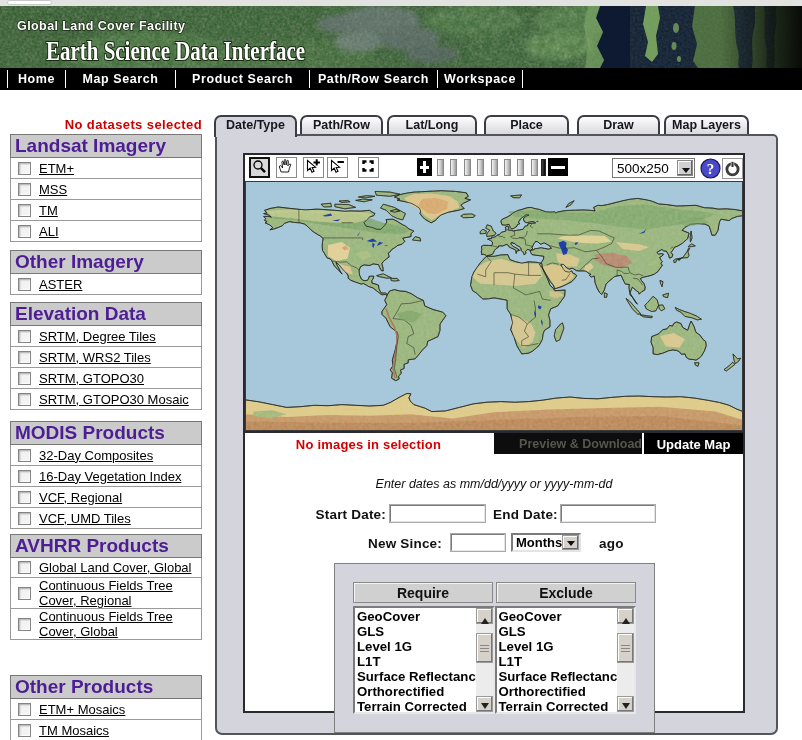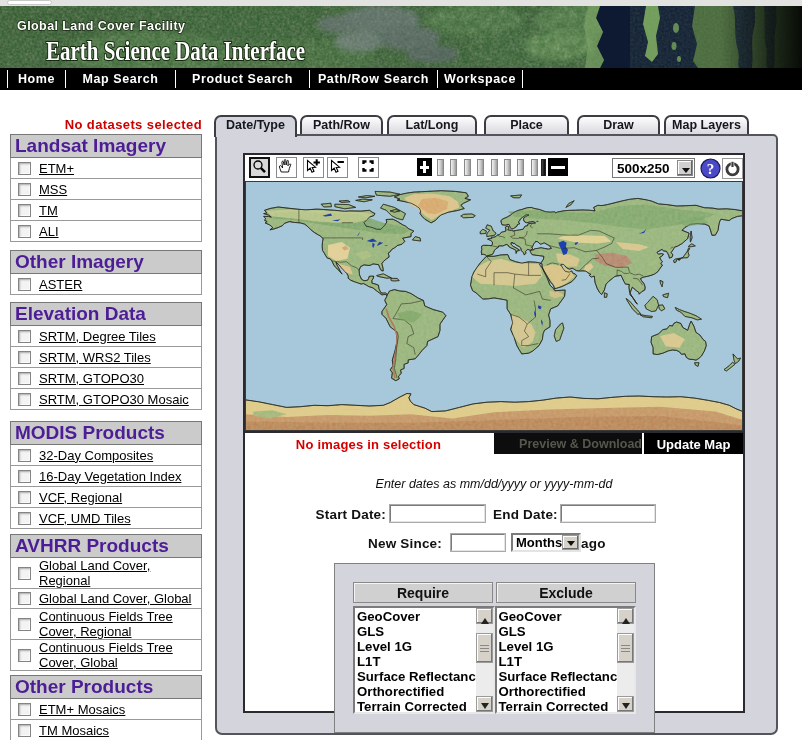--- a/index.html
+++ b/index.html
@@ -29,21 +29,21 @@
 #tbar{left:0;top:0;width:498px;height:26px;background:#fff;position:absolute}
 .tbtn{position:absolute;top:2px;width:21px;height:21px;background:#fff;border:1px solid #8a8a8a}
 .tbtn.act{background:#d8d8d8;border:2px solid #111}
 #mapc{position:absolute;left:0;top:26px;width:498px;height:250px}
 
 .zbox{position:absolute;top:3px;height:18px;background:#000}
 .zbox .h{position:absolute;left:3px;top:8px;right:3px;height:2.5px;background:#fff}
 .zbox .v{position:absolute;top:3px;bottom:3px;left:50%;width:2.5px;margin-left:-1.25px;background:#fff}
 .zbar{position:absolute;top:4px;width:7px;height:17px;background:linear-gradient(90deg,#f2f2f2,#c9c9c9 55%,#9a9a9a);border:1px solid #888}
 .zbar.dk{width:5px;background:linear-gradient(90deg,#444,#0a0a0a);border-color:#222}
-#szsel{position:absolute;left:367px;top:3px;width:83px;height:20px;border:1px solid #777;background:#fff;font-size:13.5px;font-weight:bold}
+#szsel{position:absolute;left:367px;top:3px;width:83px;height:20px;border:1px solid #777;background:#fff;font-size:13.5px;font-weight:normal}
 #szsel .tx{position:absolute;left:4px;top:2px}
 #szsel .ar{position:absolute;right:1px;top:1px;width:16px;height:16px;background:#d0d0d0;border:1px solid #888;box-shadow:inset -1px -1px 0 #666,inset 1px 1px 0 #fff}
 #szsel .ar:after{content:"";position:absolute;left:4px;top:7px;border:4px solid transparent;border-top:5px solid #111}
 .rbtn{position:absolute;top:3px;width:21px;height:21px;background:#fff;border:1px solid #999}
 
 #sbar{position:absolute;left:0;top:276px;width:498px;height:25px;background:#fff;border-top:2px solid #2a2a30;display:flex}
 #sbar .c1{width:247px;color:#d40000;font-weight:bold;font-size:13px;letter-spacing:0.2px;text-align:center;line-height:23px}
 #sbar .c2{width:150px;background:#0d0d0d;color:#56564e;font-weight:bold;font-size:12.5px;text-align:right;line-height:23px;border-left:2px solid #fff;border-bottom:2px solid #fff}
 #sbar .c3{flex:1;background:#000;color:#fff;font-weight:bold;font-size:13px;text-align:center;line-height:23px;border-left:2px solid #fff;border-bottom:2px solid #fff}
 
@@ -272,28 +272,20 @@
             <a href="#x">VCF, UMD Tiles</a>
           </div>
         </td>
       </tr>
     </tbody>
   </table>
 <table class="side-tb" style="top:534px">
     <tbody>
       <tr>
         <td class="h">AVHRR Products</td>
-      </tr>
-      <tr>
-        <td class="r" style="height:30px">
-          <div class="in">
-            <span class="cb"></span>
-            <a href="#x">Global Land Cover, Regional</a>
-          </div>
-        </td>
       </tr>
       <tr>
         <td class="r" style="height:20px">
           <div class="in">
             <span class="cb"></span>
             <a href="#x">Global Land Cover, Global</a>
           </div>
         </td>
       </tr>
       <tr>
@@ -572,21 +564,21 @@
   <div class="lbl" style="right:357px;top:51px">Start Date:</div>
   <div class="inp" style="left:144px;top:48px;width:97px"></div>
   <div class="lbl" style="left:248px;top:51px">End Date:</div>
   <div class="inp" style="left:315px;top:48px;width:96px"></div>
   <div class="lbl" style="right:301px;top:80px">New Since:</div>
   <div class="inp" style="left:205px;top:77px;width:56px"></div>
   <div class="msel" style="left:266px;top:77px;width:70px">
         <span class="tx">Months</span>
         <span class="ar"></span>
       </div>
-  <div class="lbl" style="left:336px;top:80px">ago</div>
+  <div class="lbl" style="left:354px;top:80px">ago</div>
   <div id="rex">
    <div class="hd">
           <div class="hc">Require</div>
           <div class="hc">Exclude</div>
         </div>
    <div class="bd">
     <div class="lb">
             <div class="items">GeoCover<br>GLS<br>Level 1G<br>L1T<br>Surface Reflectance<br>Orthorectified<br>Terrain Corrected</div>
             <div class="sb">
               <div class="up"></div>

